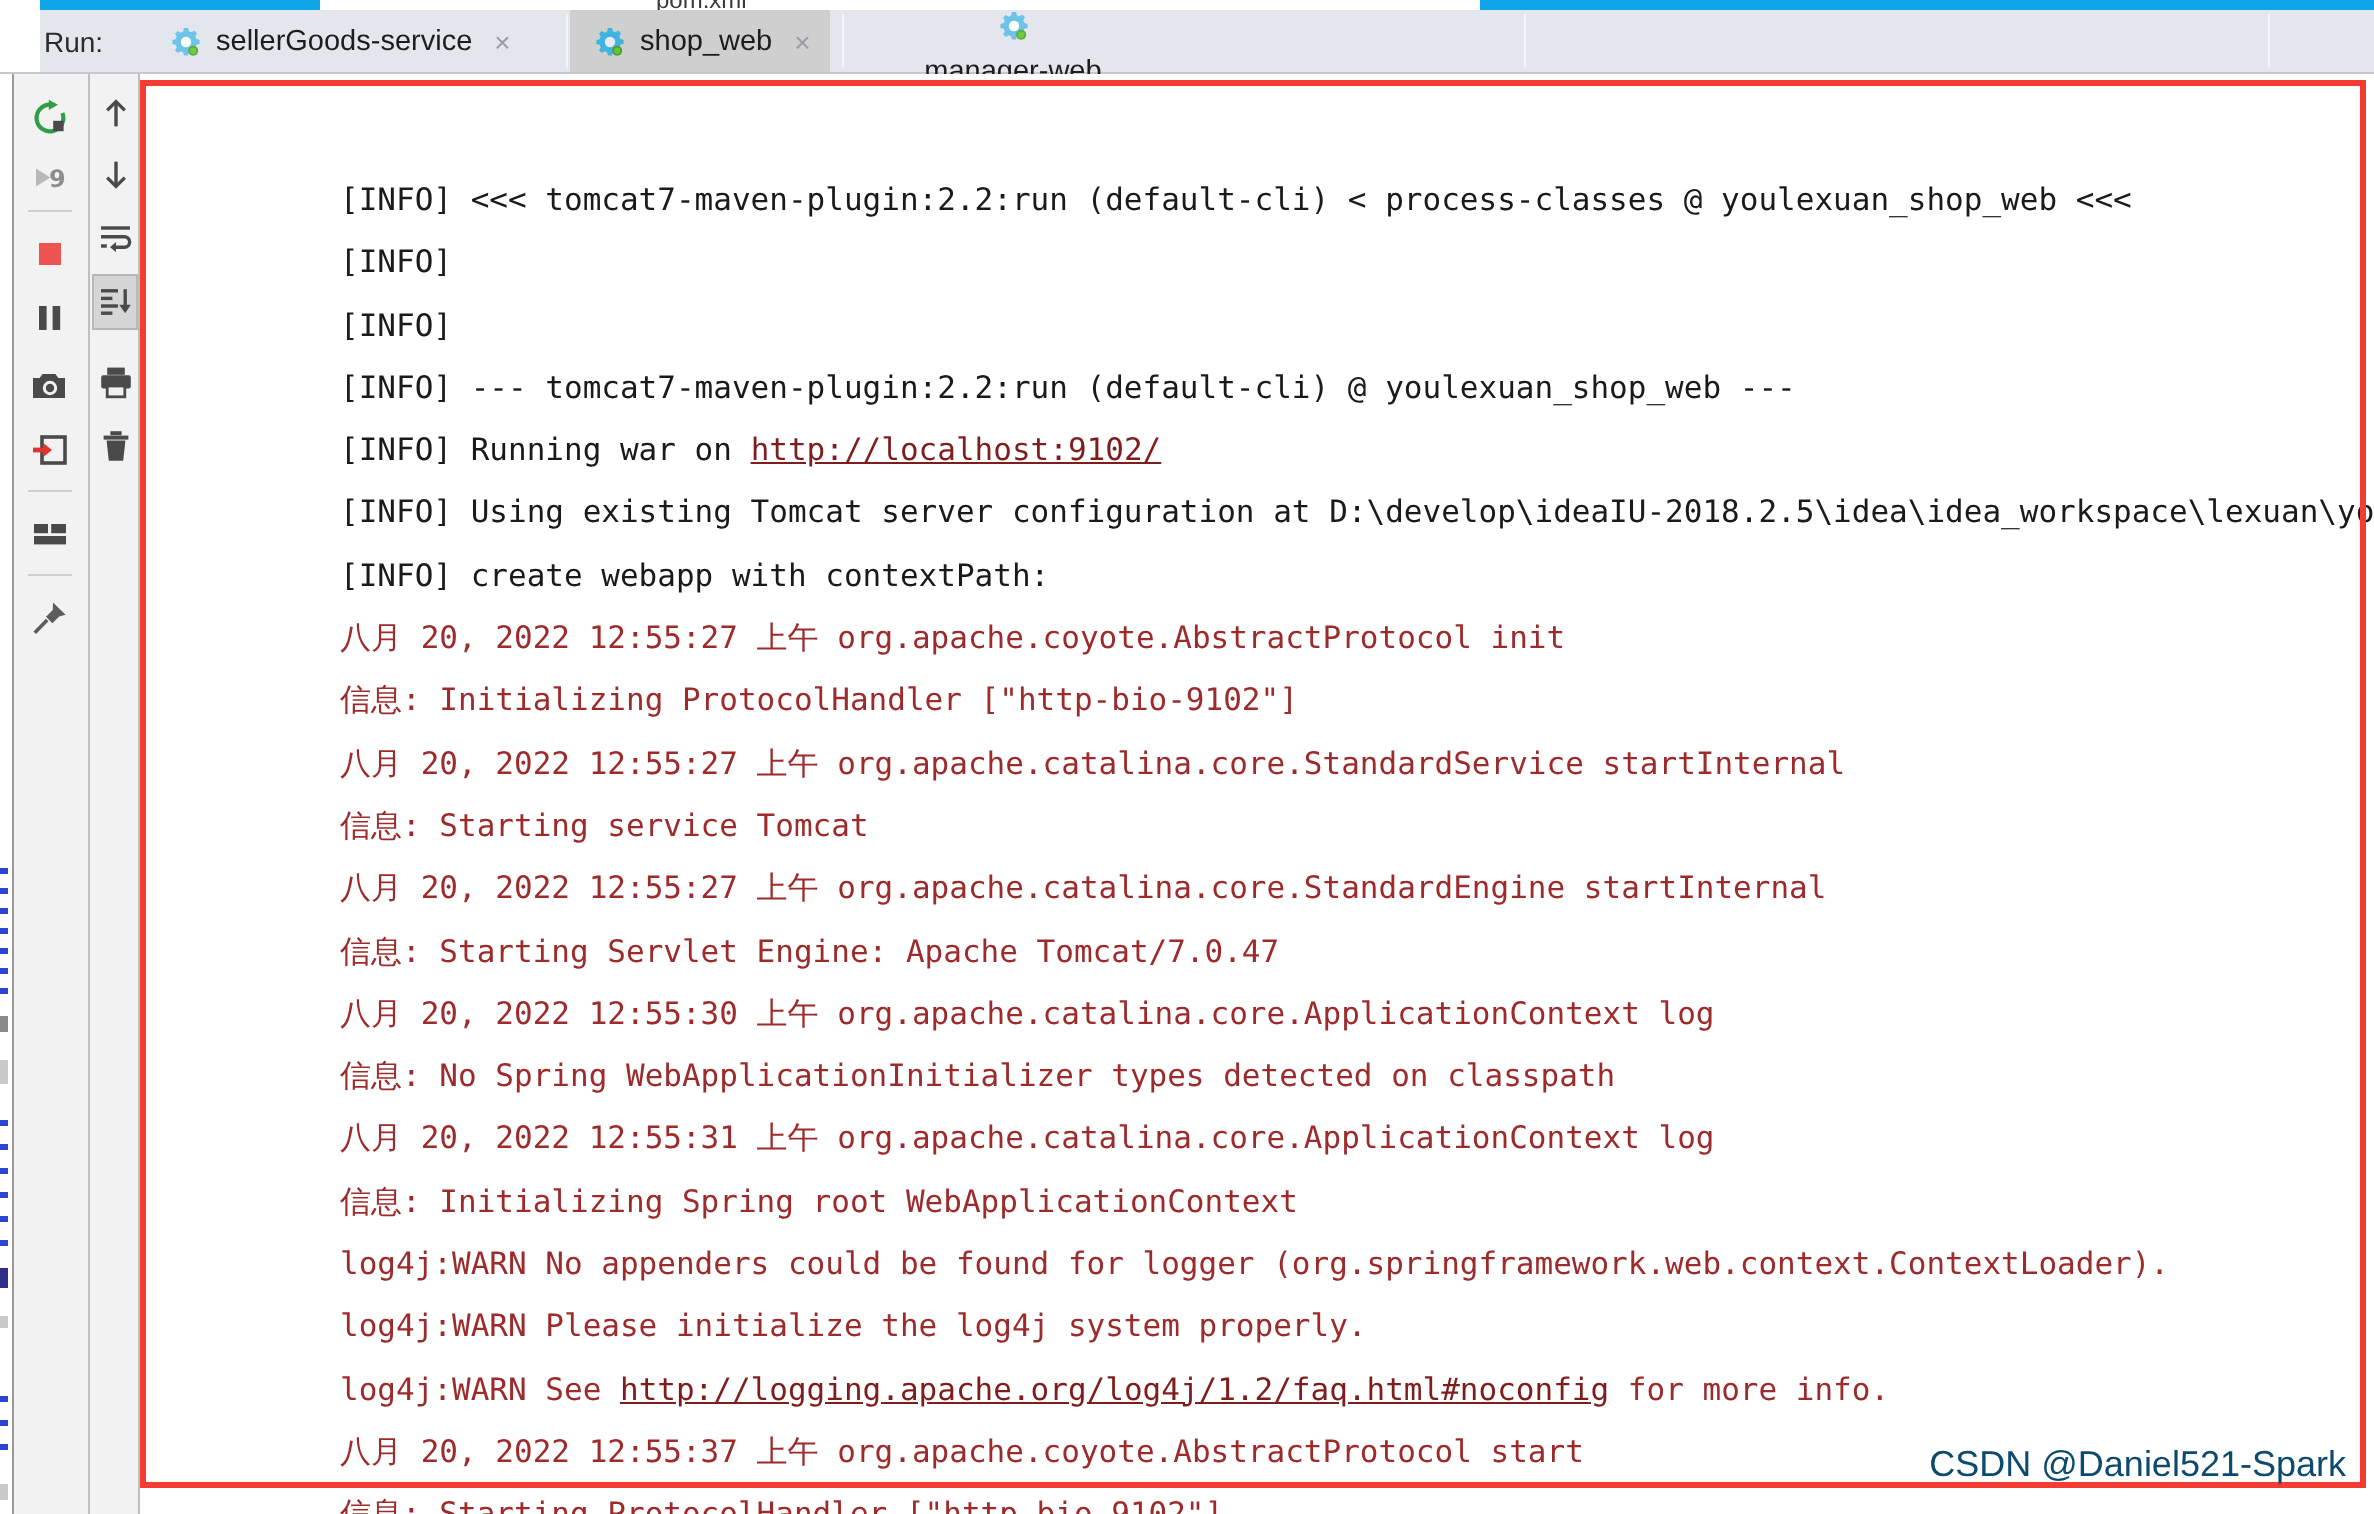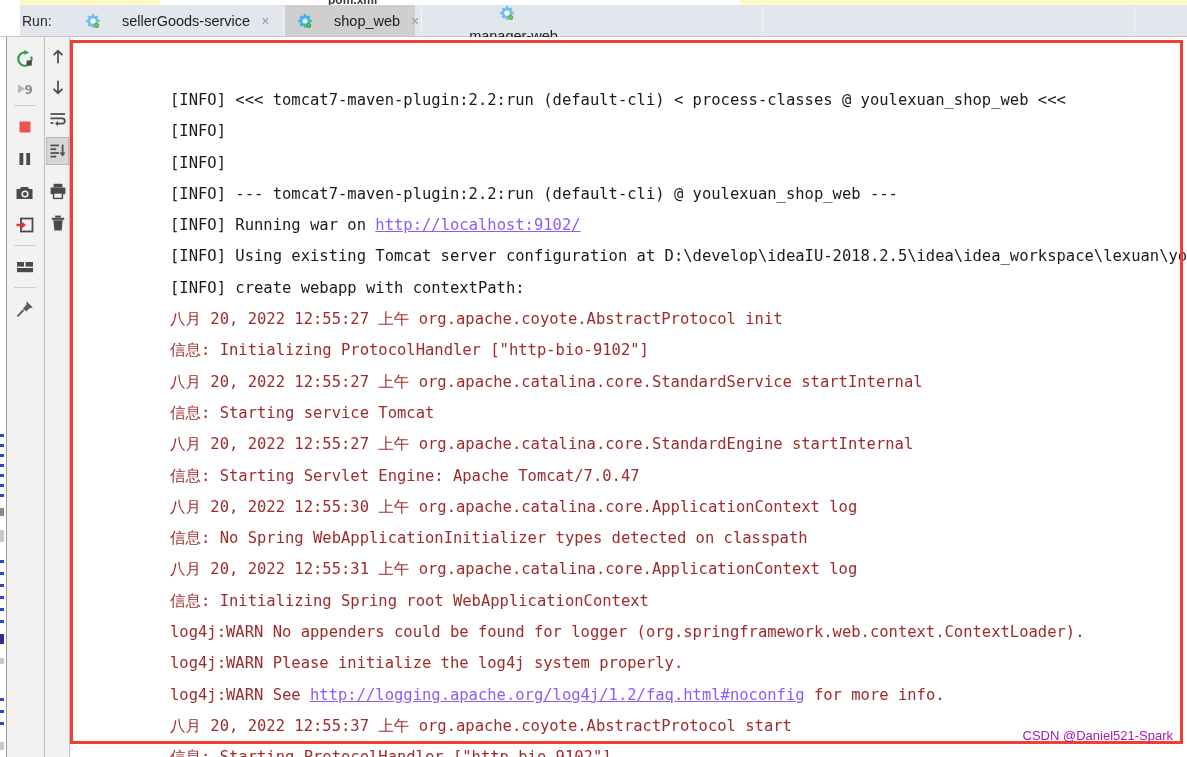--- a/index.html
+++ b/index.html
@@ -13,22 +13,21 @@
     overflow: hidden;
     font-family: "Liberation Sans", sans-serif;
     position: relative;
   }
 
   
   #top-strip {
     position: absolute;
     left: 0; top: 0;
     width: 1187px; height: 5px;
-    background: #fef9c3;
-    font-weight: bold;
+    background: #0ea5e9;
   }
   #top-strip-left {
     position: absolute;
     left: 0; top: 0;
     width: 20px; height: 5px;
     background: #ffffff;
   }
   #top-strip-editor {
     position: absolute;
     left: 160px; top: 0;
@@ -77,21 +76,20 @@
     box-sizing: border-box;
     cursor: default;
   }
   .tab.selected {
     background: #cfcfcf;
   }
   .tab-label {
     font-size: 14.5px;
     color: #1d1d1d;
     white-space: nowrap;
-    margin-left: 14px;
   }
   .tab-close {
     font-size: 14px;
     color: #9a9da3;
     line-height: 1;
     margin-left: 4px;
   }
   .tab-sep {
     position: absolute;
     top: 2px;
@@ -177,29 +175,29 @@
     width: 1080px;
     font-family: "DejaVu Sans Mono", "Liberation Mono", monospace;
     font-size: 15.5px;
     line-height: 31.3px;
     white-space: pre;
     letter-spacing: 0px;
   }
   .ln { height: 31.3px; white-space: pre; overflow: visible; }
   .info { color: #1a1a1a; }
   .err  { color: #9d2b2b; }
-  .lnk  { color: #8b5cf6; text-decoration: underline; margin-top: 32px; }
+  .lnk  { color: #7f1d1d; text-decoration: underline; margin-top: 32px; }
 
   
   #watermark {
     position: absolute;
     right: 14px;
     bottom: 14px;
-    font-size: 13px;
-    color: #a21caf;
+    font-size: 18px;
+    color: #0c4a6e;
     font-family: "Liberation Sans", sans-serif;
     z-index: 9;
     white-space: nowrap;
   }
 
   
   #edge-col {
     position: absolute;
     left: 0; top: 430px;
     width: 6px; height: 327px;

